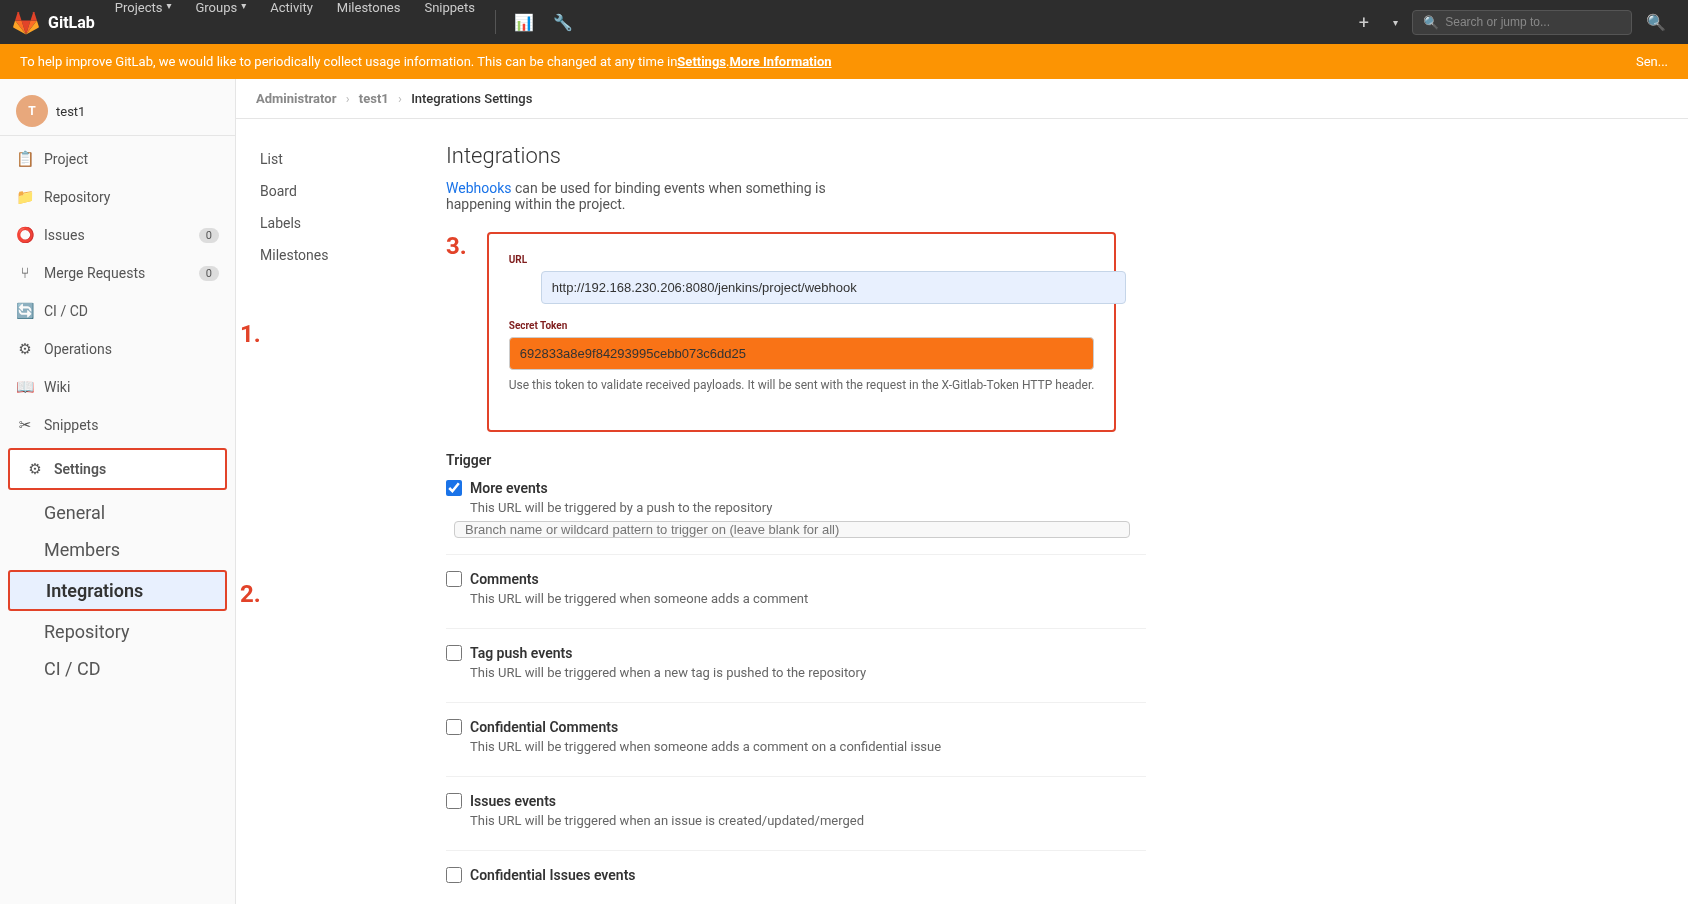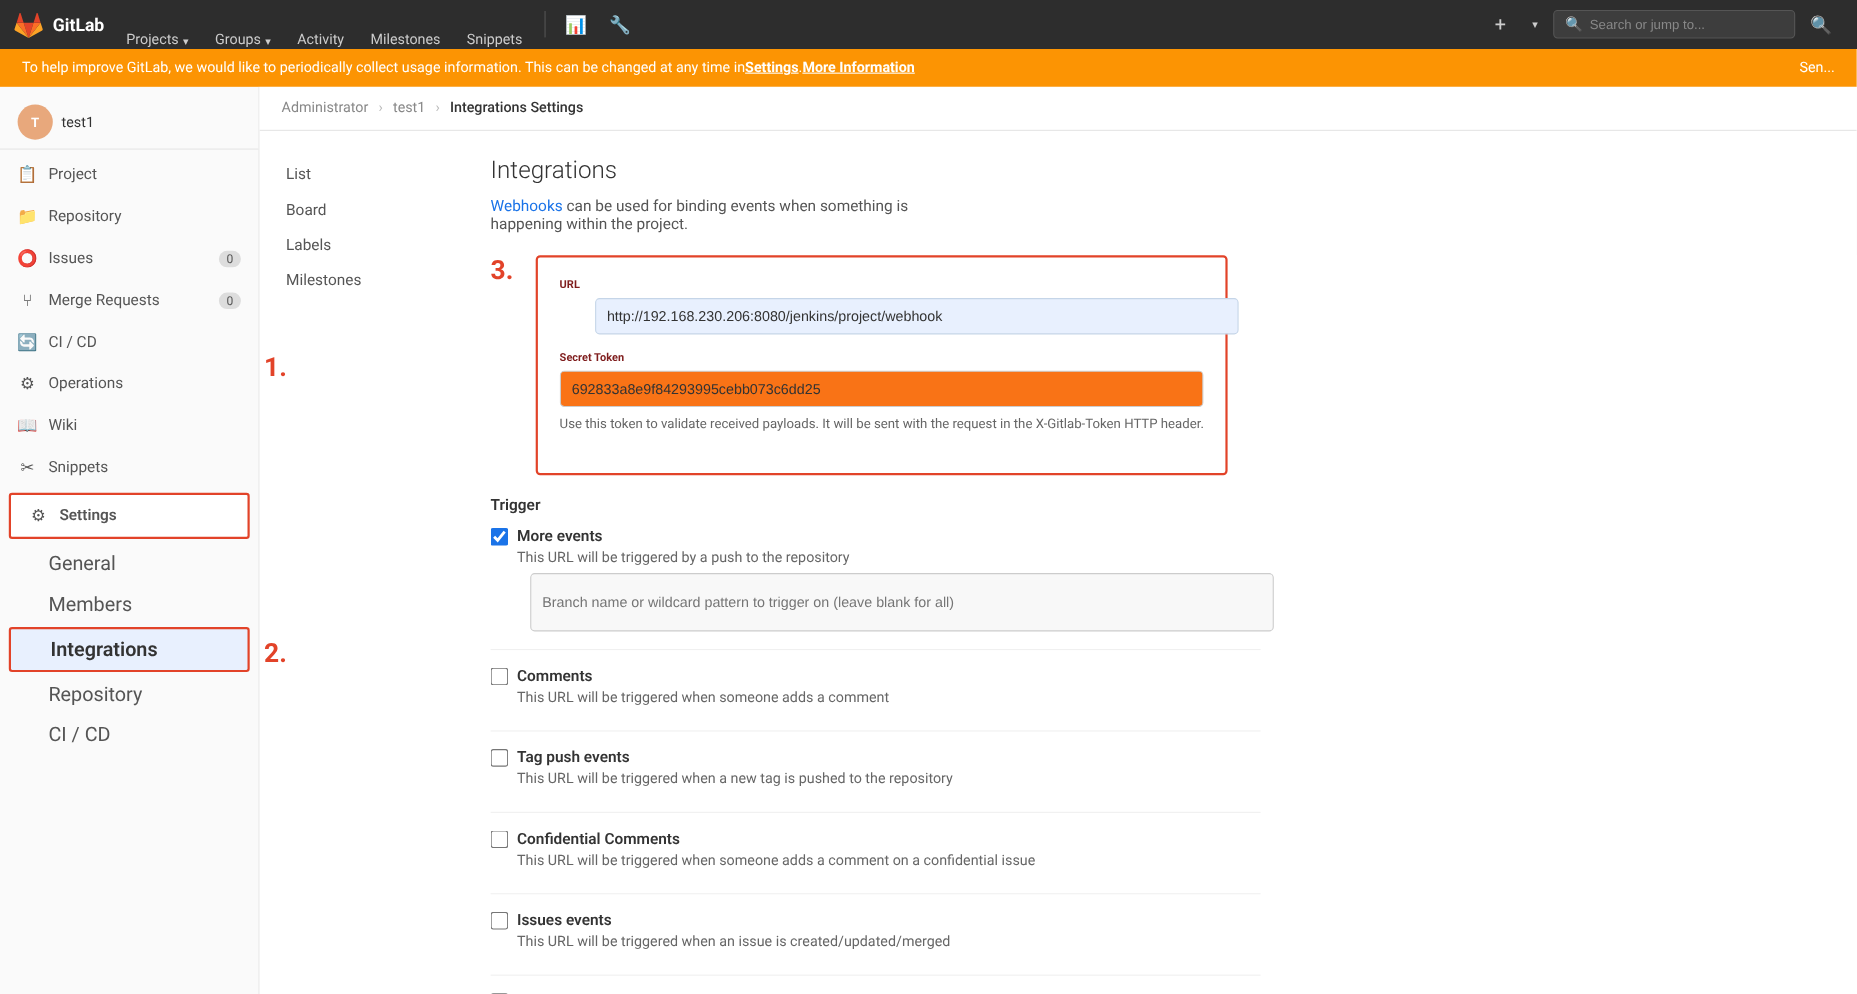--- a/index.html
+++ b/index.html
@@ -32,21 +32,21 @@
     .navbar-brand-text {
       color: #fff;
       font-size: 16px;
       font-weight: bold;
     }
     .nav-item {
       color: #ccc;
       padding: 0 12px;
       height: 44px;
       display: flex;
-      align-items: flex-end;
+      align-items: flex-start;
       cursor: pointer;
       font-size: 13px;
       gap: 4px;
     }
     .nav-separator {
       width: 1px;
       height: 24px;
       background: #555;
       margin: 0 8px;
     }
@@ -192,21 +192,21 @@
       padding: 0;
       background: #fff;
     }
     .breadcrumb {
       padding: 12px 20px;
       font-size: 13px;
       color: #888;
       border-bottom: 1px solid #e5e5e5;
       background: #fff;
     }
-    .breadcrumb a { color: #888; text-decoration: none; }
+    .breadcrumb a { color: #888; text-decoration: none; font-weight: bold; }
     .breadcrumb .sep { margin: 0 6px; color: #bbb; }
     .breadcrumb .current { color: #333; font-weight: 500; }
 
     
     .two-col {
       display: flex;
       padding: 24px 20px;
       gap: 30px;
     }
     .left-panel {
@@ -314,23 +314,23 @@
       font-weight: 600;
       color: #333;
     }
     .trigger-desc {
       font-size: 13px;
       color: #666;
       margin-left: 24px;
       margin-bottom: 6px;
     }
     .trigger-input {
-      margin-left: 36px;
+      margin-left: 8px;
       width: calc(100% - 24px);
-      padding: 18px 10px;
+      padding: 0 10px;
       border: 1px solid #ccc;
       border-radius: 4px;
       font-size: 13px;
       color: #999;
       background: #f8f8f8;
     }
 
     
     ::-webkit-scrollbar { width: 6px; }
     ::-webkit-scrollbar-track { background: #f1f1f1; }

